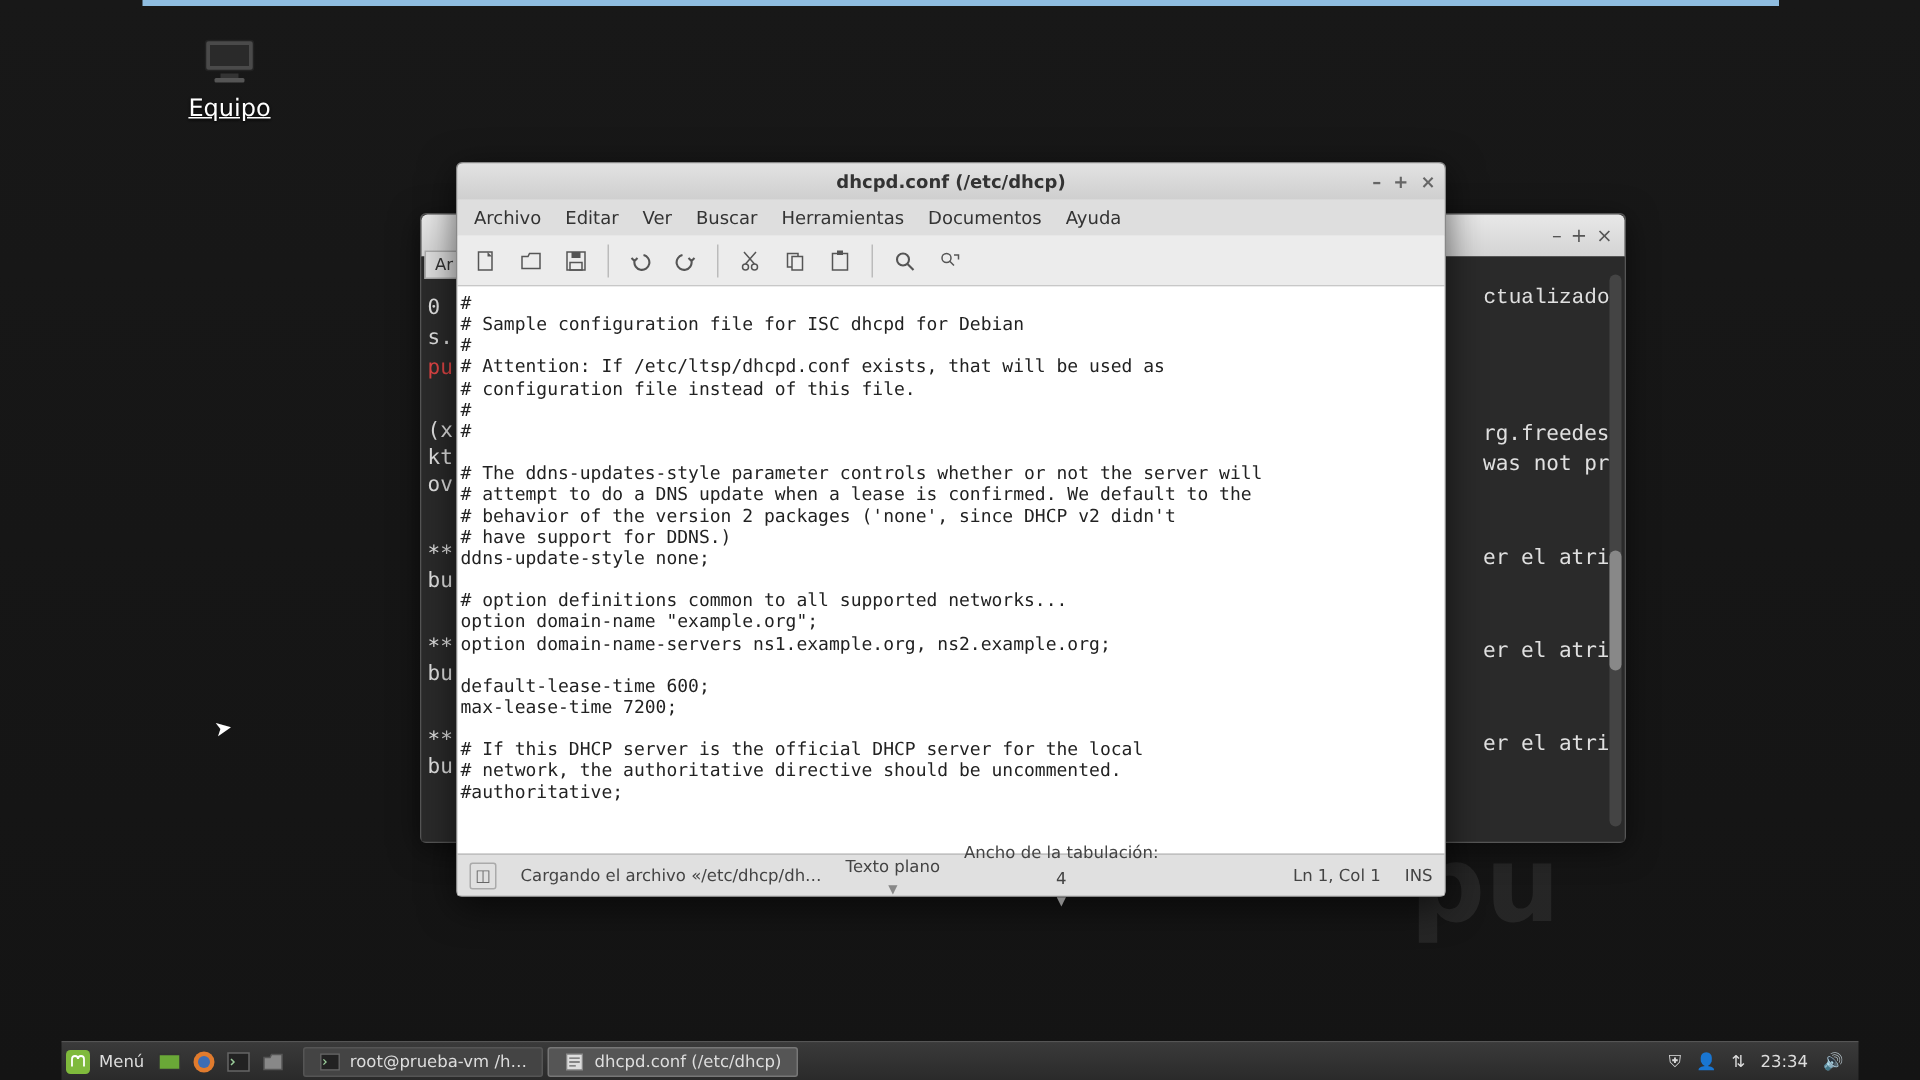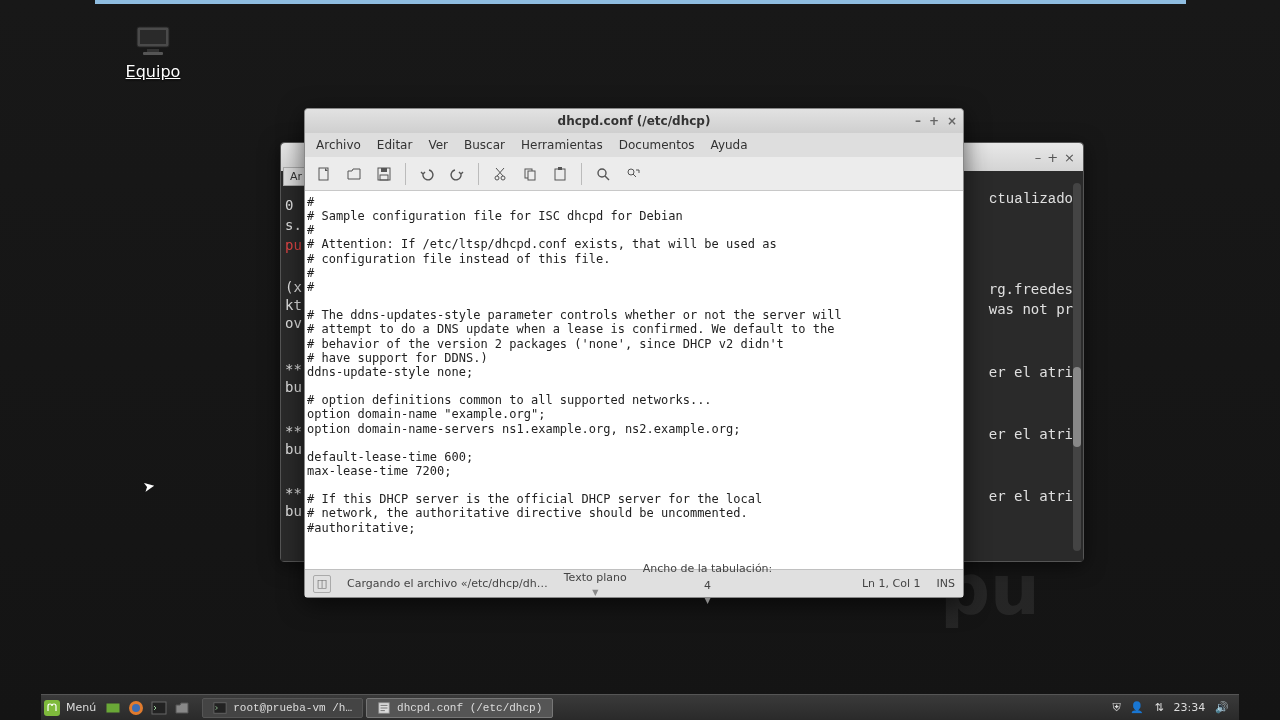--- a/index.html
+++ b/index.html
@@ -110,21 +110,21 @@
   background: linear-gradient(#3a3a3a,#2a2a2a);
   display:flex; align-items:center; color:#ddd; font-size:11px;
   border-top:1px solid #555;
 }
 .panel .menu-btn {
   display:flex; align-items:center; gap:6px; padding:0 3px; height:100%;
   cursor:pointer;
 }
 .panel .ql { display:flex; align-items:center; gap:3px; padding:0 4px; }
 .panel .ql .q { width:20px; height:20px; display:flex; align-items:center; justify-content:center; cursor:pointer; }
-.panel .tasks { display:flex; gap:3px; margin-left:6px;font-family:Liberation Mono, monospace; }
+.panel .tasks { display:flex; gap:3px; margin-left:6px; }
 .panel .task {
   display:flex; align-items:center; gap:6px; padding:2px 10px;
   background:#444; border:1px solid #555; min-width:140px; height:20px;
   cursor:pointer; border-radius:2px;
 }
 .panel .task.active { background:#555; border-color:#777; }
 .panel .tray { margin-left:auto; display:flex; align-items:center; gap:10px; padding:0 10px; }
 .cursor {
   position:absolute; left:143px; top:478px; color:#fff; font-size:14px;
   transform: rotate(-10deg);

